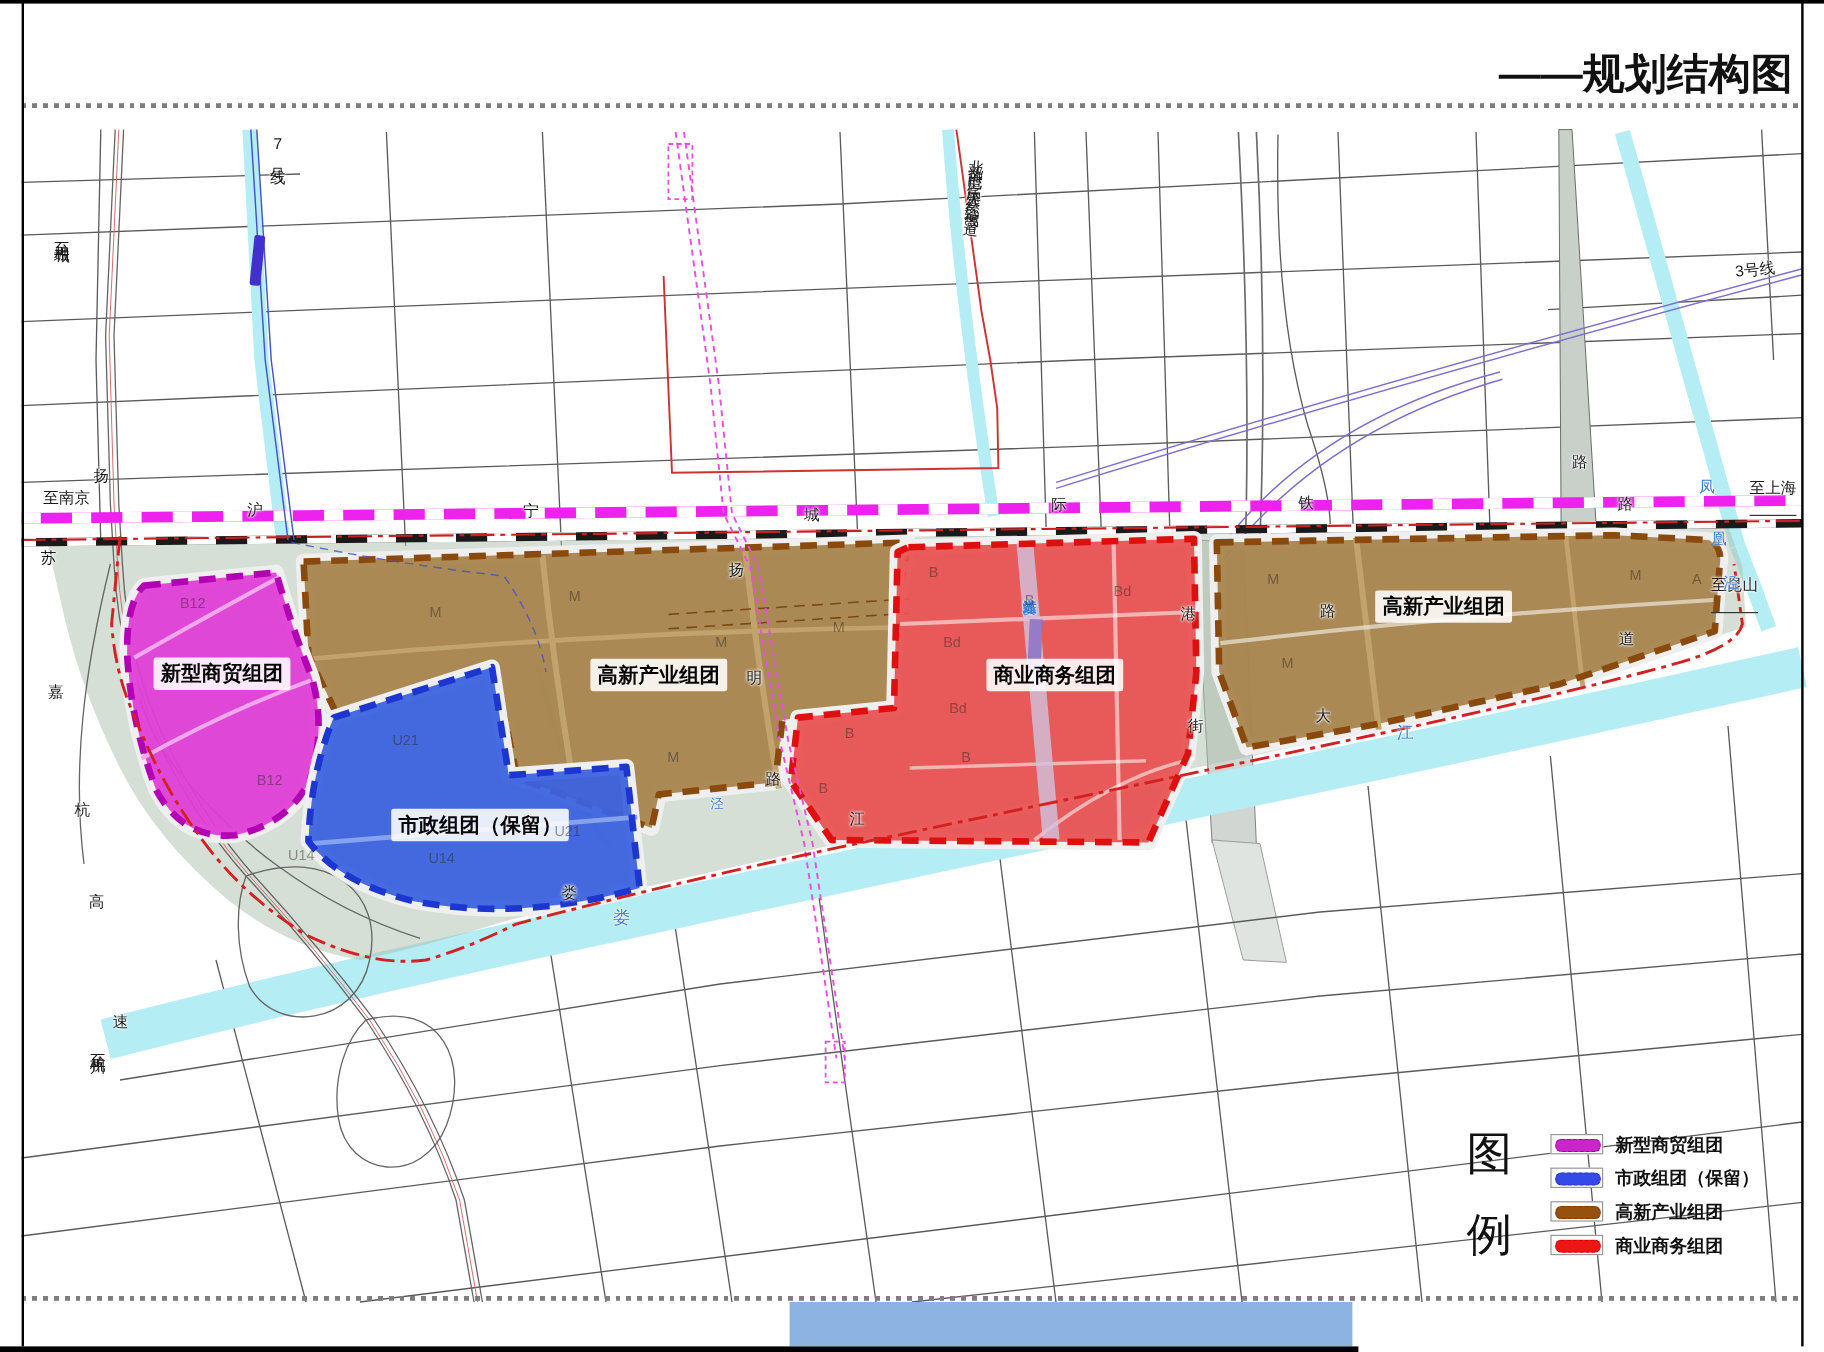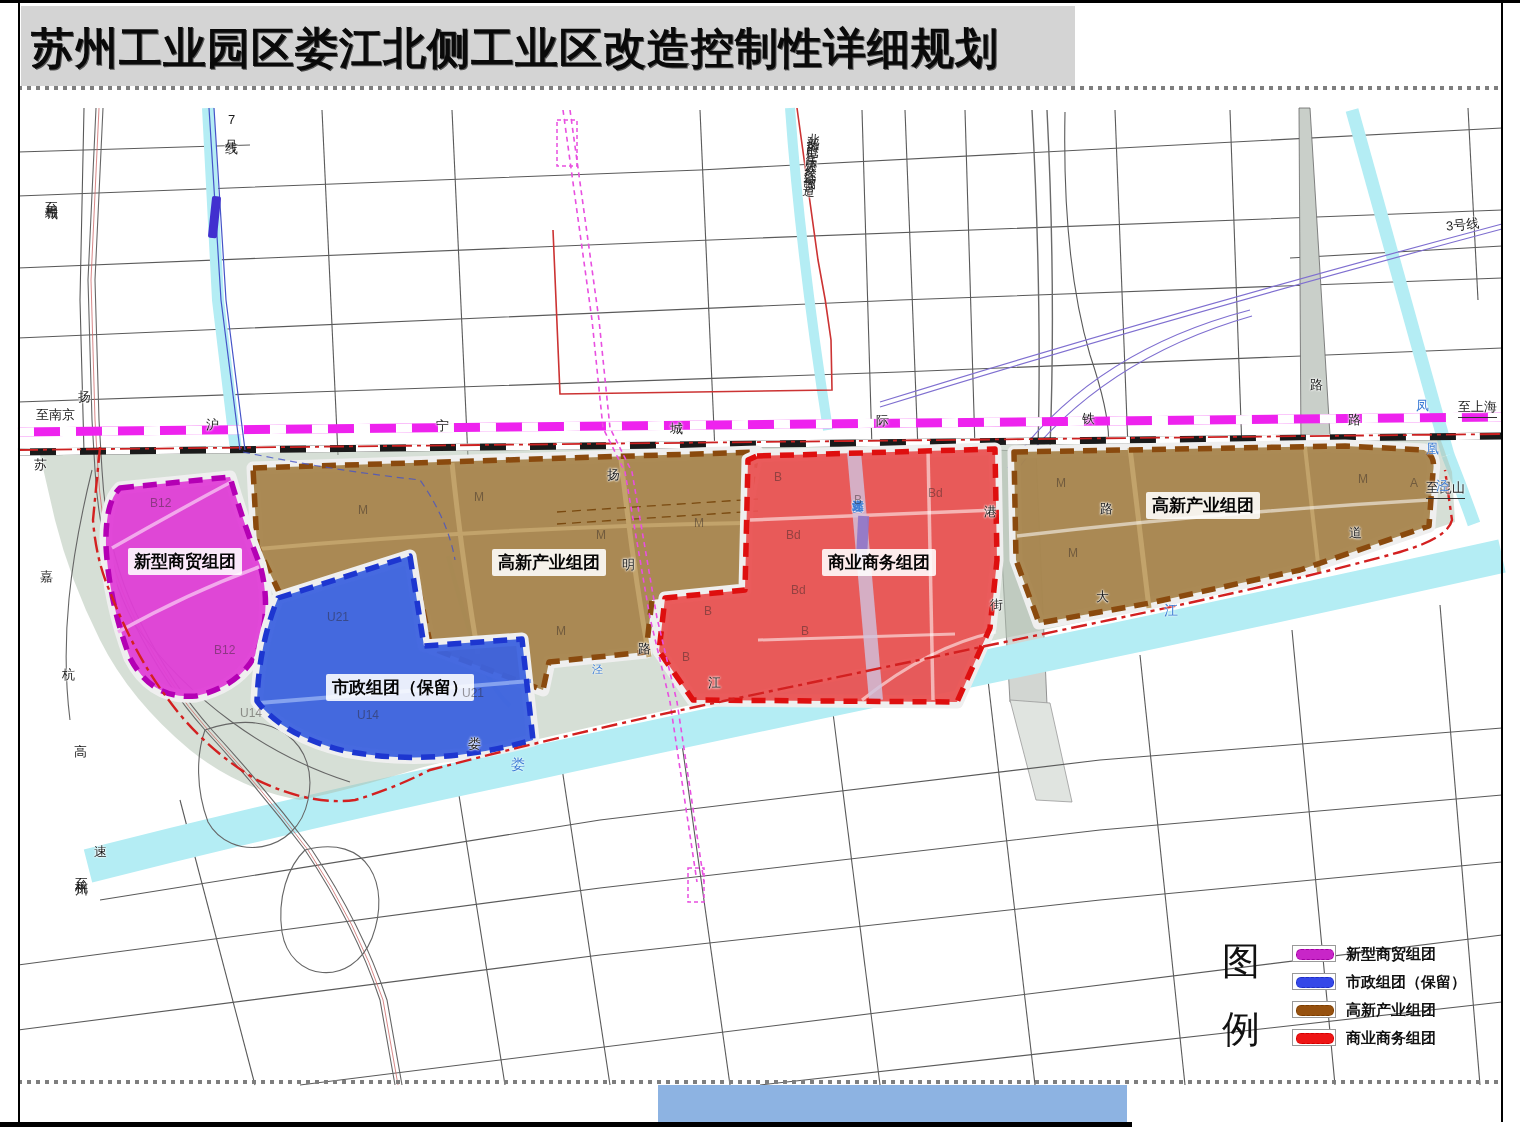--- a/index.html
+++ b/index.html
@@ -46,21 +46,21 @@
   .hwyc{stroke:#cf6a6a;stroke-width:.8;fill:none;}
   .pipe{stroke:#cc3333;stroke-width:1.6;fill:none;}
   
   .lbl{position:absolute;font-size:13px;color:#1a1a1a;white-space:nowrap;
        text-shadow:0 0 2px #fff,0 0 2px #fff,0 0 3px #fff;pointer-events:none;}
   .vert{writing-mode:vertical-rl;text-orientation:upright;letter-spacing:2px;}
   .zone-lbl{position:absolute;font-size:17px;font-weight:700;color:#050505;background:rgba(255,255,255,.88);
             padding:2px 6px;border-radius:2px;white-space:nowrap;pointer-events:none;}
   .blue-txt{color:#3a7bd5;text-shadow:0 0 2px #fff,0 0 2px #fff;}
   .parcel{position:absolute;font-size:12px;color:rgba(45,35,35,.45);pointer-events:none;}
-  .underln{border-bottom:1.5px solid #333;padding-bottom:1px;}
+  .underln{border-bottom:1.5px solid #333;padding-bottom:13px;}
   
   .legend{position:absolute;left:1215px;top:932px;width:280px;height:130px;}
   .legend-char{position:absolute;font-size:38px;color:#111;font-weight:400;}
   .leg-row{position:absolute;left:77px;height:22px;}
   .sw-outer{position:absolute;left:0;top:0;width:44px;height:17px;border:1px solid #999;background:#fff;box-sizing:border-box;}
   .sw-inner{position:absolute;left:3px;top:3px;width:36px;height:9px;border:1.5px dashed #000;border-radius:5px;}
   .leg-label{position:absolute;left:54px;top:0px;font-size:15px;font-weight:600;color:#111;white-space:nowrap;}
 </style>
 </head>
 <body>
@@ -312,23 +312,21 @@
       <span class="leg-label">高新产业组团</span>
     </div>
     <div class="leg-row" style="top:97px;">
       <span class="sw-outer">
           <span class="sw-inner" style="background-color: rgb(238, 21, 21); border-color: rgb(208, 0, 0);"></span>
         </span>
       <span class="leg-label">商业商务组团</span>
     </div>
   </div>
 
-  <div class="title-bar">
-    <div class="title-text">苏州工业园区娄江北侧工业区改造控制性详细规划</div>
-  </div>
+  <div class="subtitle">——规划结构图</div>
   <div class="dotline dot-top"></div>
 
   <div class="dotline dot-bottom"></div>
   <div class="bottom-blue"></div>
 
   <div class="frame-top"></div>
   <div class="frame-left"></div>
   <div class="frame-right"></div>
   <div class="frame-bottom"></div>
 </div>

